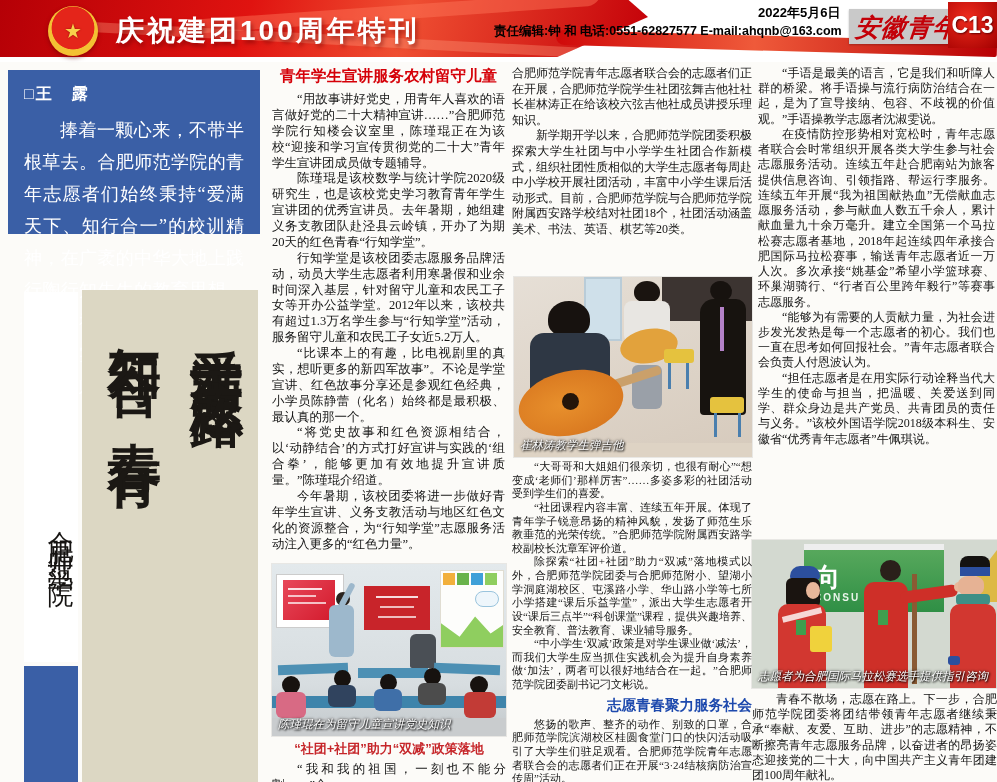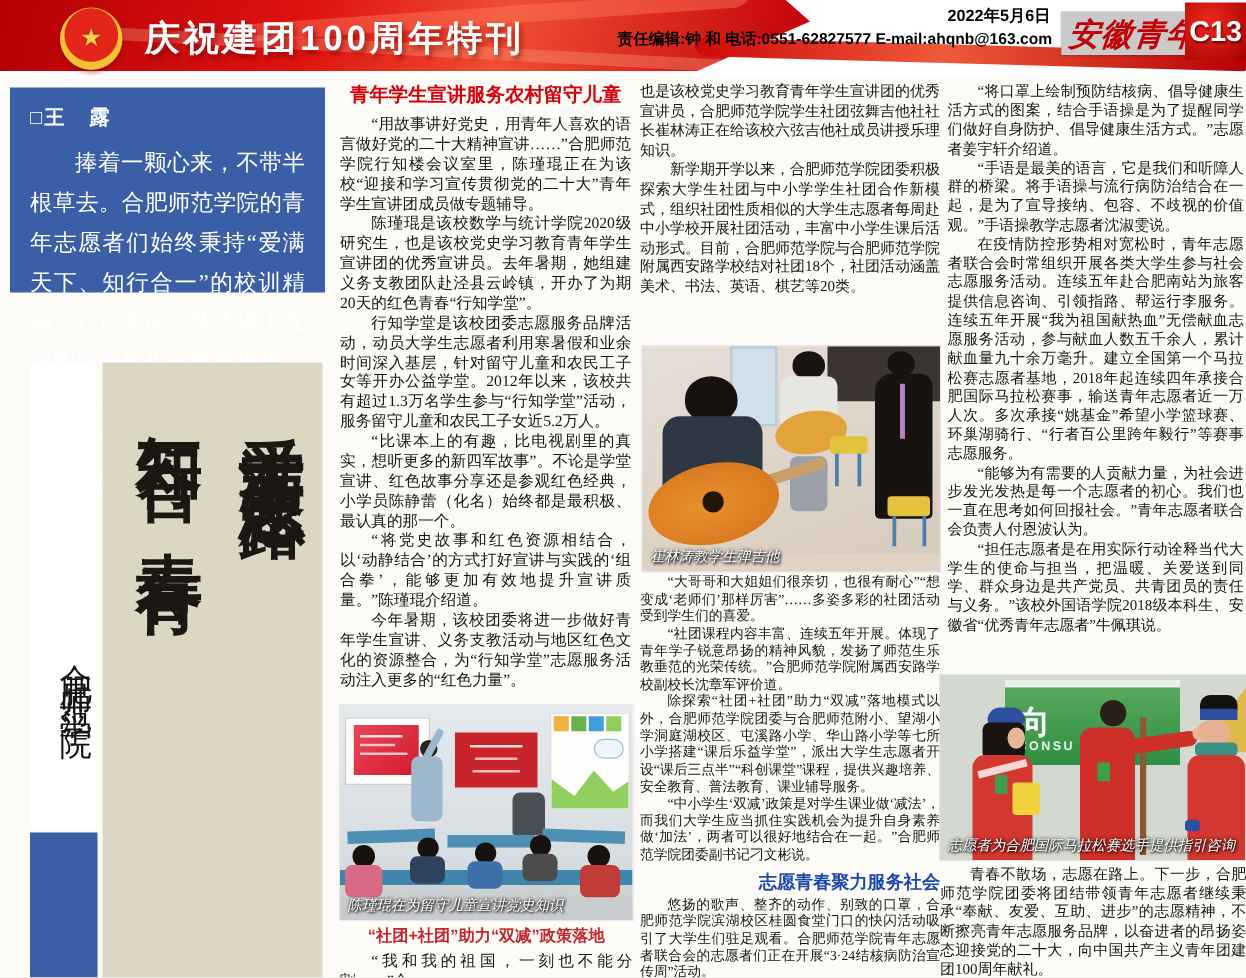--- a/index.html
+++ b/index.html
@@ -167,21 +167,21 @@
     <div style="left:0;bottom:0;width:234px;height:18px;background:#c9ccce;"></div>
     <div class="cap">陈瑾琨在为留守儿童宣讲党史知识</div>
   </div>
 
   <div class="col c1b">
     <h3 class="hred2">“社团+社团”助力“双减”政策落地</h3>
     <p>“我和我的祖国，一刻也不能分割……”合</p>
   </div>
 
   <div class="col c2t">
-    <p class="noind">也是该校党史学习教育青年学生宣讲团的优秀宣讲员，合肥师范学院学生社团弦舞吉他社社长崔林涛正在给该校六弦吉他社成员讲授乐理知识。</p>
+    <p class="noind">合肥师范学院青年志愿者联合会的志愿者们正在开展，合肥师范学院学生社团弦舞吉他社社长崔林涛正在给该校六弦吉他社成员讲授乐理知识。</p>
     <p>新学期开学以来，合肥师范学院团委积极探索大学生社团与中小学学生社团合作新模式，组织社团性质相似的大学生志愿者每周赴中小学校开展社团活动，丰富中小学生课后活动形式。目前，合肥师范学院与合肥师范学院附属西安路学校结对社团18个，社团活动涵盖美术、书法、英语、棋艺等20类。</p>
   </div>
 
   <div class="photo ph2">
     <div style="right:0;top:0;width:90px;height:44px;background:#3c3431;"></div>
     <div style="left:70px;top:0;width:34px;height:60px;background:#cfe0ea;border:2px solid #b9ccd8;"></div>
     <div style="left:120px;top:4px;width:26px;height:22px;border-radius:50% 50% 45% 45%;background:#1a1410;"></div>
     <div style="left:110px;top:24px;width:46px;height:42px;background:#e8e6e2;border-radius:8px;"></div>
     <div style="left:106px;top:52px;width:58px;height:34px;background:#e2a23c;border-radius:50%;transform:rotate(-10deg);"></div>
     <div style="left:118px;top:88px;width:30px;height:44px;background:#9aa0a8;border-radius:6px;"></div>
@@ -206,21 +206,20 @@
   <div class="col c2m">
     <p>“大哥哥和大姐姐们很亲切，也很有耐心”“想变成‘老师们’那样厉害”……多姿多彩的社团活动受到学生们的喜爱。</p>
     <p>“社团课程内容丰富、连续五年开展。体现了青年学子锐意昂扬的精神风貌，发扬了师范生乐教垂范的光荣传统。”合肥师范学院附属西安路学校副校长沈章军评价道。</p>
     <p>除探索“社团+社团”助力“双减”落地模式以外，合肥师范学院团委与合肥师范附小、望湖小学洞庭湖校区、屯溪路小学、华山路小学等七所小学搭建“课后乐益学堂”，派出大学生志愿者开设“课后三点半”“科创课堂”课程，提供兴趣培养、安全教育、普法教育、课业辅导服务。</p>
     <p>“中小学生‘双减’政策是对学生课业做‘减法’，而我们大学生应当抓住实践机会为提升自身素养做‘加法’，两者可以很好地结合在一起。”合肥师范学院团委副书记刁文彬说。</p>
     <h3 class="hblue">志愿青春聚力服务社会</h3>
     <p>悠扬的歌声、整齐的动作、别致的口罩，合肥师范学院滨湖校区桂圆食堂门口的快闪活动吸引了大学生们驻足观看。合肥师范学院青年志愿者联合会的志愿者们正在开展“3·24结核病防治宣传周”活动。</p>
   </div>
 
   <div class="col c3">
-    <p>“将口罩上绘制预防结核病、倡导健康生活方式的图案，结合手语操是为了提醒同学们做好自身防护、倡导健康生活方式。”志愿者姜宇轩介绍道。</p>
     <p>“手语是最美的语言，它是我们和听障人群的桥梁。将手语操与流行病防治结合在一起，是为了宣导接纳、包容、不歧视的价值观。”手语操教学志愿者沈淑雯说。</p>
     <p>在疫情防控形势相对宽松时，青年志愿者联合会时常组织开展各类大学生参与社会志愿服务活动。连续五年赴合肥南站为旅客提供信息咨询、引领指路、帮运行李服务。连续五年开展“我为祖国献热血”无偿献血志愿服务活动，参与献血人数五千余人，累计献血量九十余万毫升。建立全国第一个马拉松赛志愿者基地，2018年起连续四年承接合肥国际马拉松赛事，输送青年志愿者近一万人次。多次承接“姚基金”希望小学篮球赛、环巢湖骑行、“行者百公里跨年毅行”等赛事志愿服务。</p>
     <p>“能够为有需要的人贡献力量，为社会进步发光发热是每一个志愿者的初心。我们也一直在思考如何回报社会。”青年志愿者联合会负责人付恩波认为。</p>
     <p>“担任志愿者是在用实际行动诠释当代大学生的使命与担当，把温暖、关爱送到同学、群众身边是共产党员、共青团员的责任与义务。”该校外国语学院2018级本科生、安徽省“优秀青年志愿者”牛佩琪说。</p>
   </div>
 
   <div class="photo ph3">
     <div style="left:52px;top:4px;width:140px;height:6px;background:#eee;"></div>
     <div style="left:52px;top:10px;width:140px;height:62px;background:linear-gradient(#57a85c,#2f8f45);">
       <div class="signtxt1">向</div>

